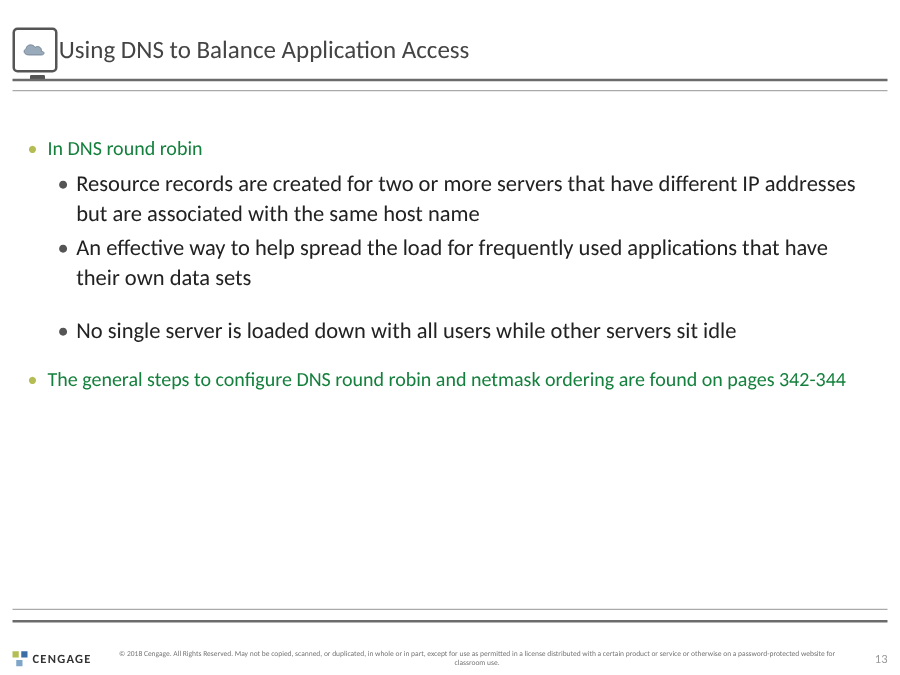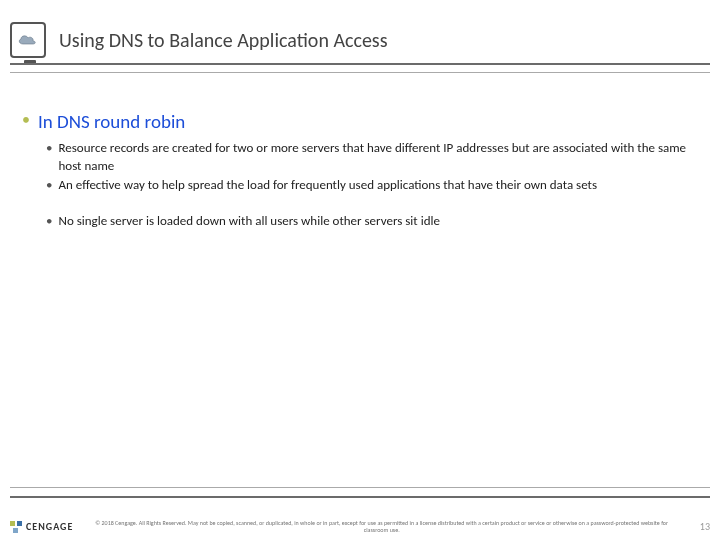--- a/index.html
+++ b/index.html
@@ -1,37 +1,37 @@
 <!DOCTYPE html>
 <html><head>
 <meta charset="utf-8">
 <style>
   * { box-sizing: border-box; margin: 0; padding: 0; }
   html, body { width: 720px; height: 540px; font-family: "Segoe UI", Calibri, Arial, sans-serif; background: #fff; color: #222; overflow: hidden; }
   .slide { position: relative; width: 720px; height: 540px; }
-  .title-area { position: absolute; top: 22px; left: 10px; right: 10px; display: flex; align-items: center; gap: 13px; }
+  .title-area { position: absolute; top: 22px; left: 10px; right: 10px; display: flex; align-items: center; gap: 1px; }
   .title-icon {
     width: 36px; height: 36px; border: 2px solid #555; border-radius: 4px;
     display: flex; align-items: center; justify-content: center;
     position: relative;
   }
   .title-icon::after {
     content: ""; position: absolute; bottom: -8px; left: 12px; width: 12px; height: 4px;
     background: #555; border-radius: 1px;
   }
   .title-text { font-size: 20px; color: #444; font-weight: 400; }
   .hr { position: absolute; left: 10px; right: 10px; height: 2px; background: #6b6b6b; }
   .hr1 { top: 63px; }
   .hr2 { top: 72px; height: 1px; background: #aaa; }
   .hr3 { bottom: 42px; }
   .hr4 { bottom: 52px; height: 1px; background: #aaa; }
   .body { position: absolute; top: 110px; left: 22px; right: 22px; }
-  .b1 { font-size: 19px; color: #1d4ed8; margin-bottom: 6px; display: flex; gap: 8px; }
+  .b1 { font-size: 16px; color: #15803d; margin-bottom: 6px; display: flex; gap: 8px; }
   .b1::before { content: "•"; color: #b4bd53; font-size: 16px; line-height: 1.2; }
-  .b2 { font-size: 13px; color: #222; margin: 2px 0 2px 24px; display: flex; gap: 6px; line-height: 1.35; }
+  .b2 { font-size: 18px; color: #222; margin: 2px 0 2px 24px; display: flex; gap: 6px; line-height: 1.35; }
   .b2::before { content: "•"; color: #555; }
   .group { margin-bottom: 18px; }
   .footer { position: absolute; bottom: 6px; left: 0; right: 0; display: flex; align-items: center; padding: 0 10px; }
   .logo { display: flex; align-items: flex-end; gap: 4px; }
   .logo-mark { width: 12px; height: 12px; position: relative; }
   .logo-mark span { position: absolute; width: 5px; height: 5px; background: #8fa63b; }
   .logo-mark .d1 { top: 0; left: 0; background: #b4bd53; }
   .logo-mark .d2 { top: 0; right: 0; background: #3a6fa6; }
   .logo-mark .d3 { bottom: 0; left: 3px; background: #7fa6c9; }
   .logo-text { font-size: 10px; letter-spacing: 1px; color: #333; font-weight: 600; }
@@ -65,20 +65,25 @@
         </div>
       <div class="b2">
           <span>An effective way to help spread the load for frequently used applications that have their own data sets</span>
         </div>
     </div>
     <div class="group">
       <div class="b2">
           <span>No single server is loaded down with all users while other servers sit idle</span>
         </div>
     </div>
+    <div class="group">
+      <div class="b1">
+          <span>The general steps to configure DNS round robin and netmask ordering are found on pages 342-344</span>
+        </div>
+    </div>
   </div>
 
   <div class="hr hr4"></div>
   <div class="hr hr3"></div>
 
   <div class="footer">
     <div class="logo">
       <div class="logo-mark">
         <span class="d1"></span>
           <span class="d2"></span>

